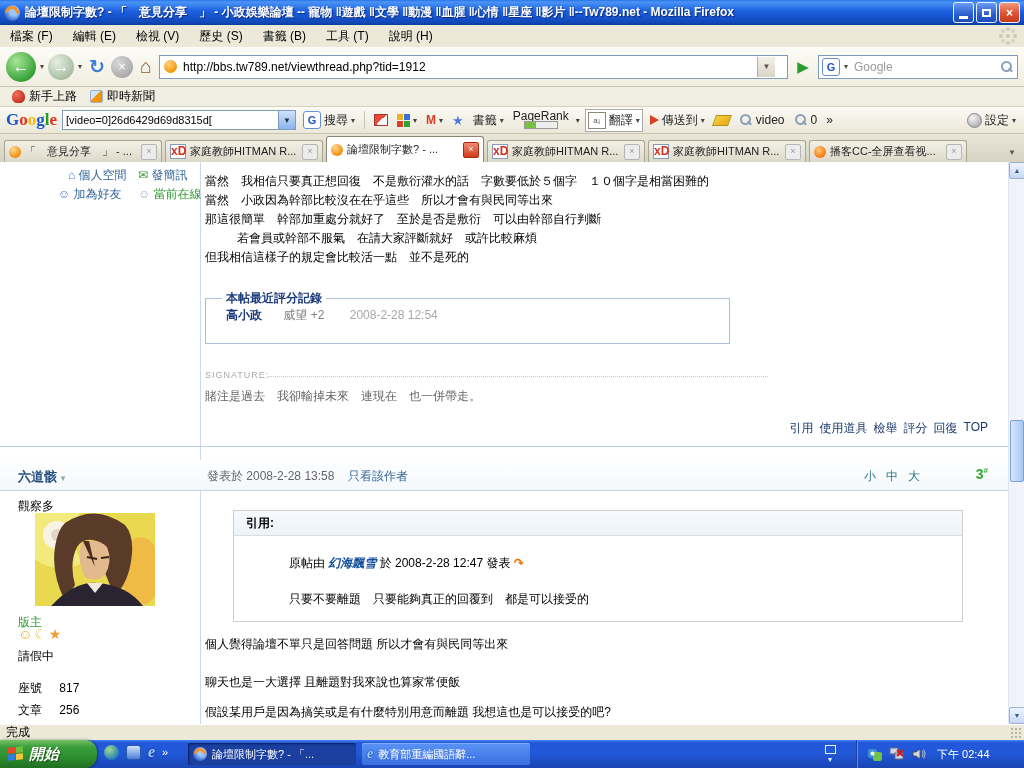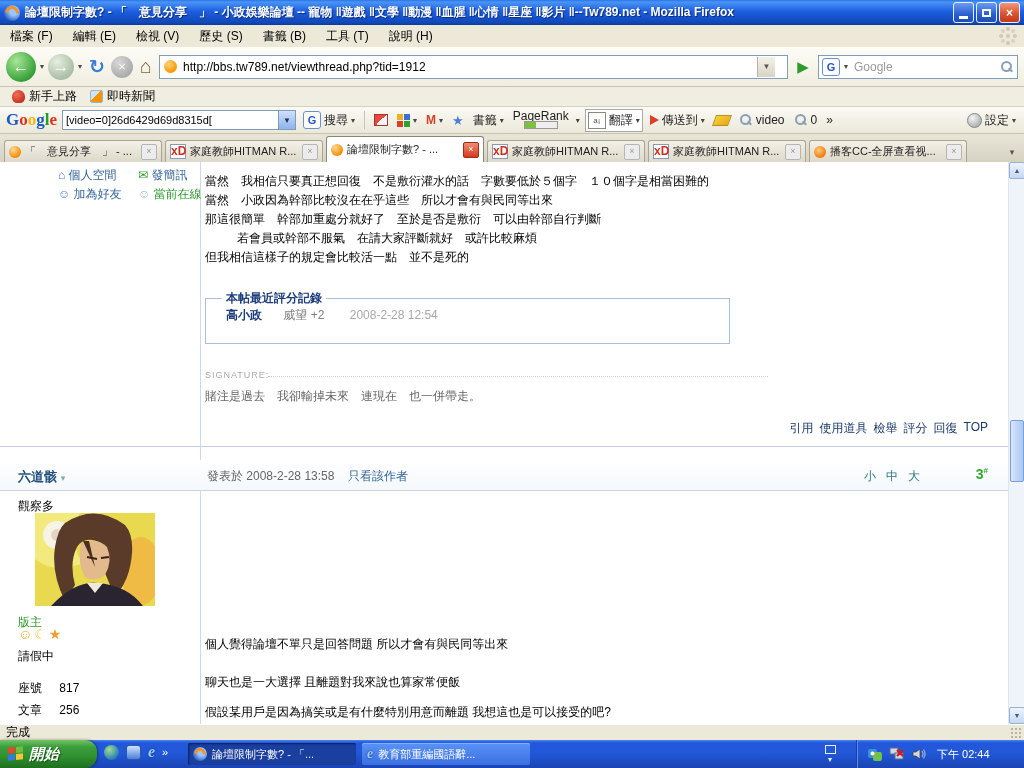--- a/index.html
+++ b/index.html
@@ -344,21 +344,21 @@
       <span class="tab-cc"></span>
       <span class="tab-label">播客CC-全屏查看视...</span>
       <span class="tab-close">×</span>
     </span>
     <span class="tab-overflow">▾</span>
   </div>
 
   <div class="page">
     <div class="v-sep"></div>
 
-    <span class="abs" style="left:58px;top:5px;">
+    <span class="abs" style="left:68px;top:5px;">
       <span style="color:#4a7bd8;">⌂</span>
       <span class="plink">個人空間</span>
     </span>
     <span class="abs" style="left:138px;top:5px;">
       <span style="color:#3aa23a;">✉</span>
       <span class="plink">發簡訊</span>
     </span>
     <span class="abs" style="left:58px;top:24px;">
       <span style="color:#4a7bd8;">☺</span>
       <span class="plink">加為好友</span>
@@ -432,20 +432,30 @@
     <span class="abs" style="left:18px;top:486px;">請假中</span>
     <span class="abs" style="left:18px;top:518px;">
       <span>座號</span>
       <span style="margin-left:14px;">817</span>
     </span>
     <span class="abs" style="left:18px;top:540px;">
       <span>文章</span>
       <span style="margin-left:14px;">256</span>
     </span>
 
+    <div class="quotebox">
+      <div class="qheader">引用:</div>
+      <span class="qline" style="top:44px;">
+        <span>原帖由</span>
+        <span class="quser">幻海飄雪</span>
+        <span>於 2008-2-28 12:47 發表</span>
+        <span class="qarrow">↷</span>
+      </span>
+      <span class="qline" style="top:80px;">只要不要離題　只要能夠真正的回覆到　都是可以接受的</span>
+    </div>
 
     <span class="para" style="top:474px;">個人覺得論壇不單只是回答問題 所以才會有與民同等出來</span>
     <span class="para" style="top:512px;">聊天也是一大選擇 且離題對我來說也算家常便飯</span>
     <span class="para" style="top:542px;">假設某用戶是因為搞笑或是有什麼特別用意而離題 我想這也是可以接受的吧?</span>
   </div>
 
   <div class="scrollbar">
     <span class="sb-btn" style="top:0;">▲</span>
     <span class="sb-thumb"></span>
     <span class="sb-btn" style="bottom:0;">▼</span>

